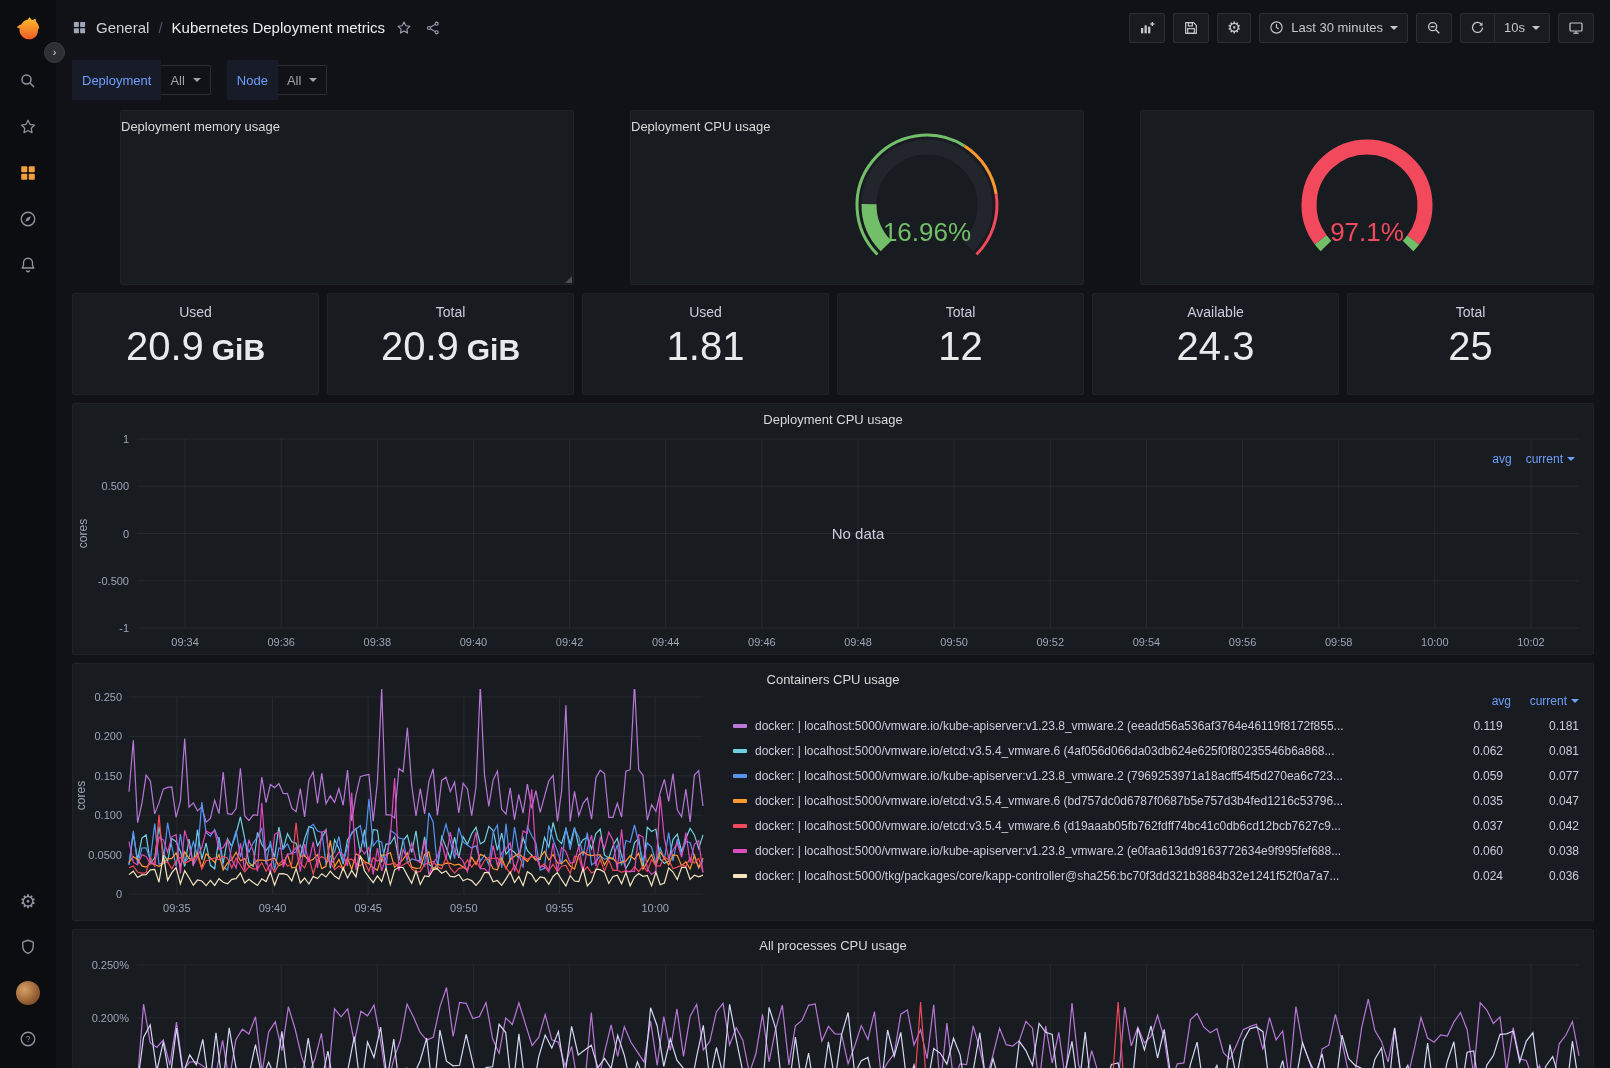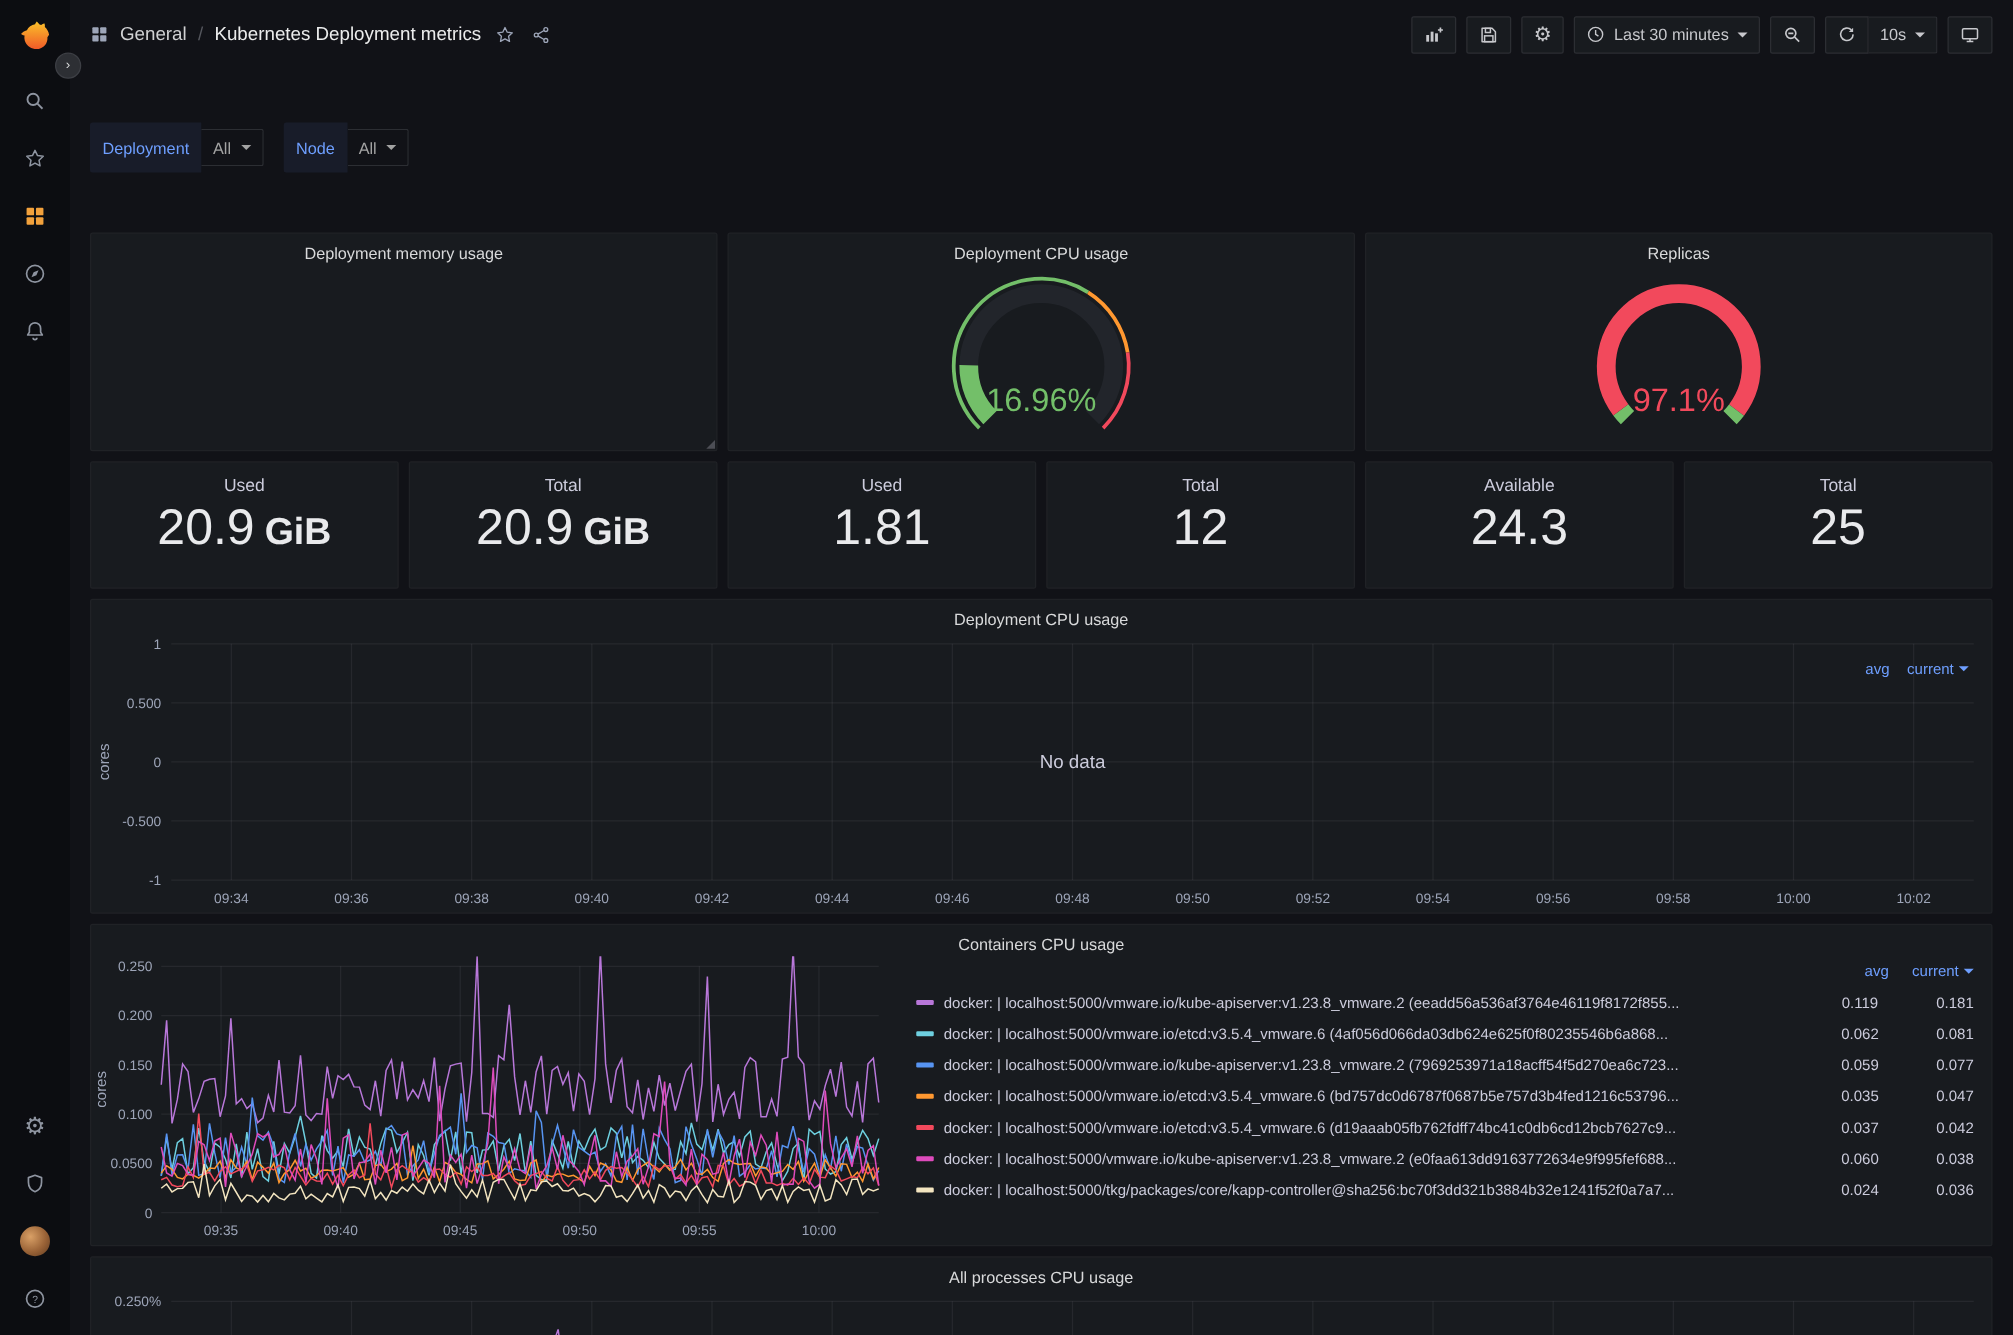--- a/index.html
+++ b/index.html
@@ -15,21 +15,21 @@
   
   .sidebar { width:56px; height:100%; background:#0c0d11; display:flex; flex-direction:column; align-items:stretch; flex:0 0 56px; }
   .logo { height:58px; display:flex; align-items:center; justify-content:center; cursor:pointer; }
   .side-icon { height:46px; width:100%; background:none; border:none; color:#8e94a0; display:flex; align-items:center; justify-content:center; cursor:pointer; font-size:19px; padding:0; }
   .side-icon.active { color:#f2a13c; }
   .side-bottom { margin-top:auto; padding-bottom:6px; }
   .avatar { width:24px; height:24px; border-radius:50%; background:radial-gradient(circle at 35% 35%, #d9a066 0%, #9a6337 55%, #5f3a20 100%); display:inline-block; }
   .expand-btn { position:absolute; left:44px; top:42px; width:21px; height:21px; border-radius:50%; background:#2d2f34; border:1px solid #3d3f45; color:#d8d9da; font-size:11px; line-height:1; display:flex; align-items:center; justify-content:center; cursor:pointer; z-index:10; padding:0; }
 
   
-  .main { flex:1; display:flex; flex-direction:column; min-width:0;gap:38px; }
+  .main { flex:1; display:flex; flex-direction:column; min-width:0; }
   .topbar { height:55px; display:flex; align-items:center; justify-content:space-between; padding:0 16px; flex:0 0 55px; }
   .crumbs { display:flex; align-items:center; gap:9px; font-size:15px; }
   .crumbs .icon { color:#9da5b8; display:flex; }
   .crumb-link { color:#d0d1d3; cursor:pointer; text-decoration:none; }
   .crumb-sep { color:#55575e; }
   .crumb-title { color:#eceded; font-weight:500; }
   .ghost { background:none; border:none; color:#9da5b8; cursor:pointer; display:flex; align-items:center; padding:2px; }
 
   .actions { display:flex; align-items:center; gap:8px; }
   .tb { height:30px; background:#181b1f; border:1px solid #2c2e33; border-radius:2px; color:#c7c8cc; display:inline-flex; align-items:center; gap:7px; padding:0 9px; font-size:13px; cursor:pointer; font-family:inherit; }
@@ -45,21 +45,21 @@
   .var-label { color:#6e9fff; background:rgba(110,159,255,0.08); height:40px; display:flex; align-items:center; padding:0 10px; border-radius:2px 0 0 2px; font-size:13px; }
   .var-value { height:30px; background:transparent; border:1px solid #2c2e33; border-left:none; border-radius:0 2px 2px 0; color:#a3a3a3; display:inline-flex; align-items:center; gap:8px; padding:0 9px; font-size:13px; cursor:pointer; font-family:inherit; }
 
   
   .content { flex:1; padding:0 16px; min-height:0; }
   .row { display:grid; gap:8px; margin-bottom:8px; }
   .row.gauges { grid-template-columns:repeat(3,1fr); height:175px; }
   .row.stats  { grid-template-columns:repeat(6,1fr); height:102px; }
   .panel { background:#181b1f; border:1px solid #202226; border-radius:2px; position:relative; }
   .panel-title { margin:0; font-size:13px; font-weight:500; color:#d8d9da; text-align:center; padding:8px 0 2px; cursor:pointer; }
-  .gauge-panel { display:flex; flex-direction:column; }
+  .gauge-panel { display:flex; flex-direction:row;margin-left:48px; }
   .gauge-box { flex:1; display:flex; align-items:center; justify-content:center; }
   .resize-corner { position:absolute; right:1px; bottom:1px; width:0; height:0; border-left:7px solid transparent; border-bottom:7px solid #4c4e55; cursor:nwse-resize; }
 
   .stat-panel { display:flex; flex-direction:column; align-items:center; }
   .stat-title { margin:0; font-size:14px; font-weight:500; color:#ccccdc; padding:10px 0 4px; cursor:pointer; }
   .stat-value { font-size:40px; font-weight:500; color:#e9eaec; line-height:1.1; display:flex; align-items:baseline; gap:8px; }
   .stat-unit { font-size:30px; font-weight:700; }
 
   .ts-panel { height:252px; margin-bottom:8px; display:flex; flex-direction:column; }
   .chart { flex:1; position:relative; min-height:0; }
@@ -275,21 +275,20 @@
                 <path d="M 78.99 117.01 A 58 58 0 1 1 161.01 117.01" stroke="#22252b" stroke-width="15" fill="none"></path>
                 <path d="M 78.99 117.01 A 58 58 0 0 1 62.01 75.20" stroke="#73bf69" stroke-width="15" fill="none"></path>
                 <path d="M 70.50 125.50 A 70 70 0 0 1 157.51 16.90" stroke="#73bf69" stroke-width="3" fill="none"></path>
                 <path d="M 157.51 16.90 A 70 70 0 0 1 189.14 65.05" stroke="#ff9830" stroke-width="3" fill="none"></path>
                 <path d="M 189.14 65.05 A 70 70 0 0 1 169.50 125.50" stroke="#f2495c" stroke-width="3" fill="none"></path>
                 <text x="120" y="112" text-anchor="middle" font-size="26" font-weight="500" fill="#73bf69">16.96%</text>
               </svg>
             </div>
         </section>
         <section class="panel gauge-panel">
-          <h2 class="panel-title">Replicas</h2>
           <div class="gauge-box">
               <svg class="gauge" width="240" height="138">
                 <path d="M 78.99 117.01 A 58 58 0 1 1 161.01 117.01" stroke="#22252b" stroke-width="15" fill="none"></path>
                 <path d="M 78.99 117.01 A 58 58 0 0 1 73.62 110.82" stroke="#73bf69" stroke-width="15" fill="none"></path>
                 <path d="M 73.62 110.82 A 58 58 0 1 1 166.22 111.04" stroke="#f2495c" stroke-width="15" fill="none"></path>
                 <path d="M 166.22 111.04 A 58 58 0 0 1 161.01 117.01" stroke="#73bf69" stroke-width="15" fill="none"></path>
                 <text x="120" y="112" text-anchor="middle" font-size="26" font-weight="500" fill="#f2495c">97.1%</text>
               </svg>
             </div>
         </section>

